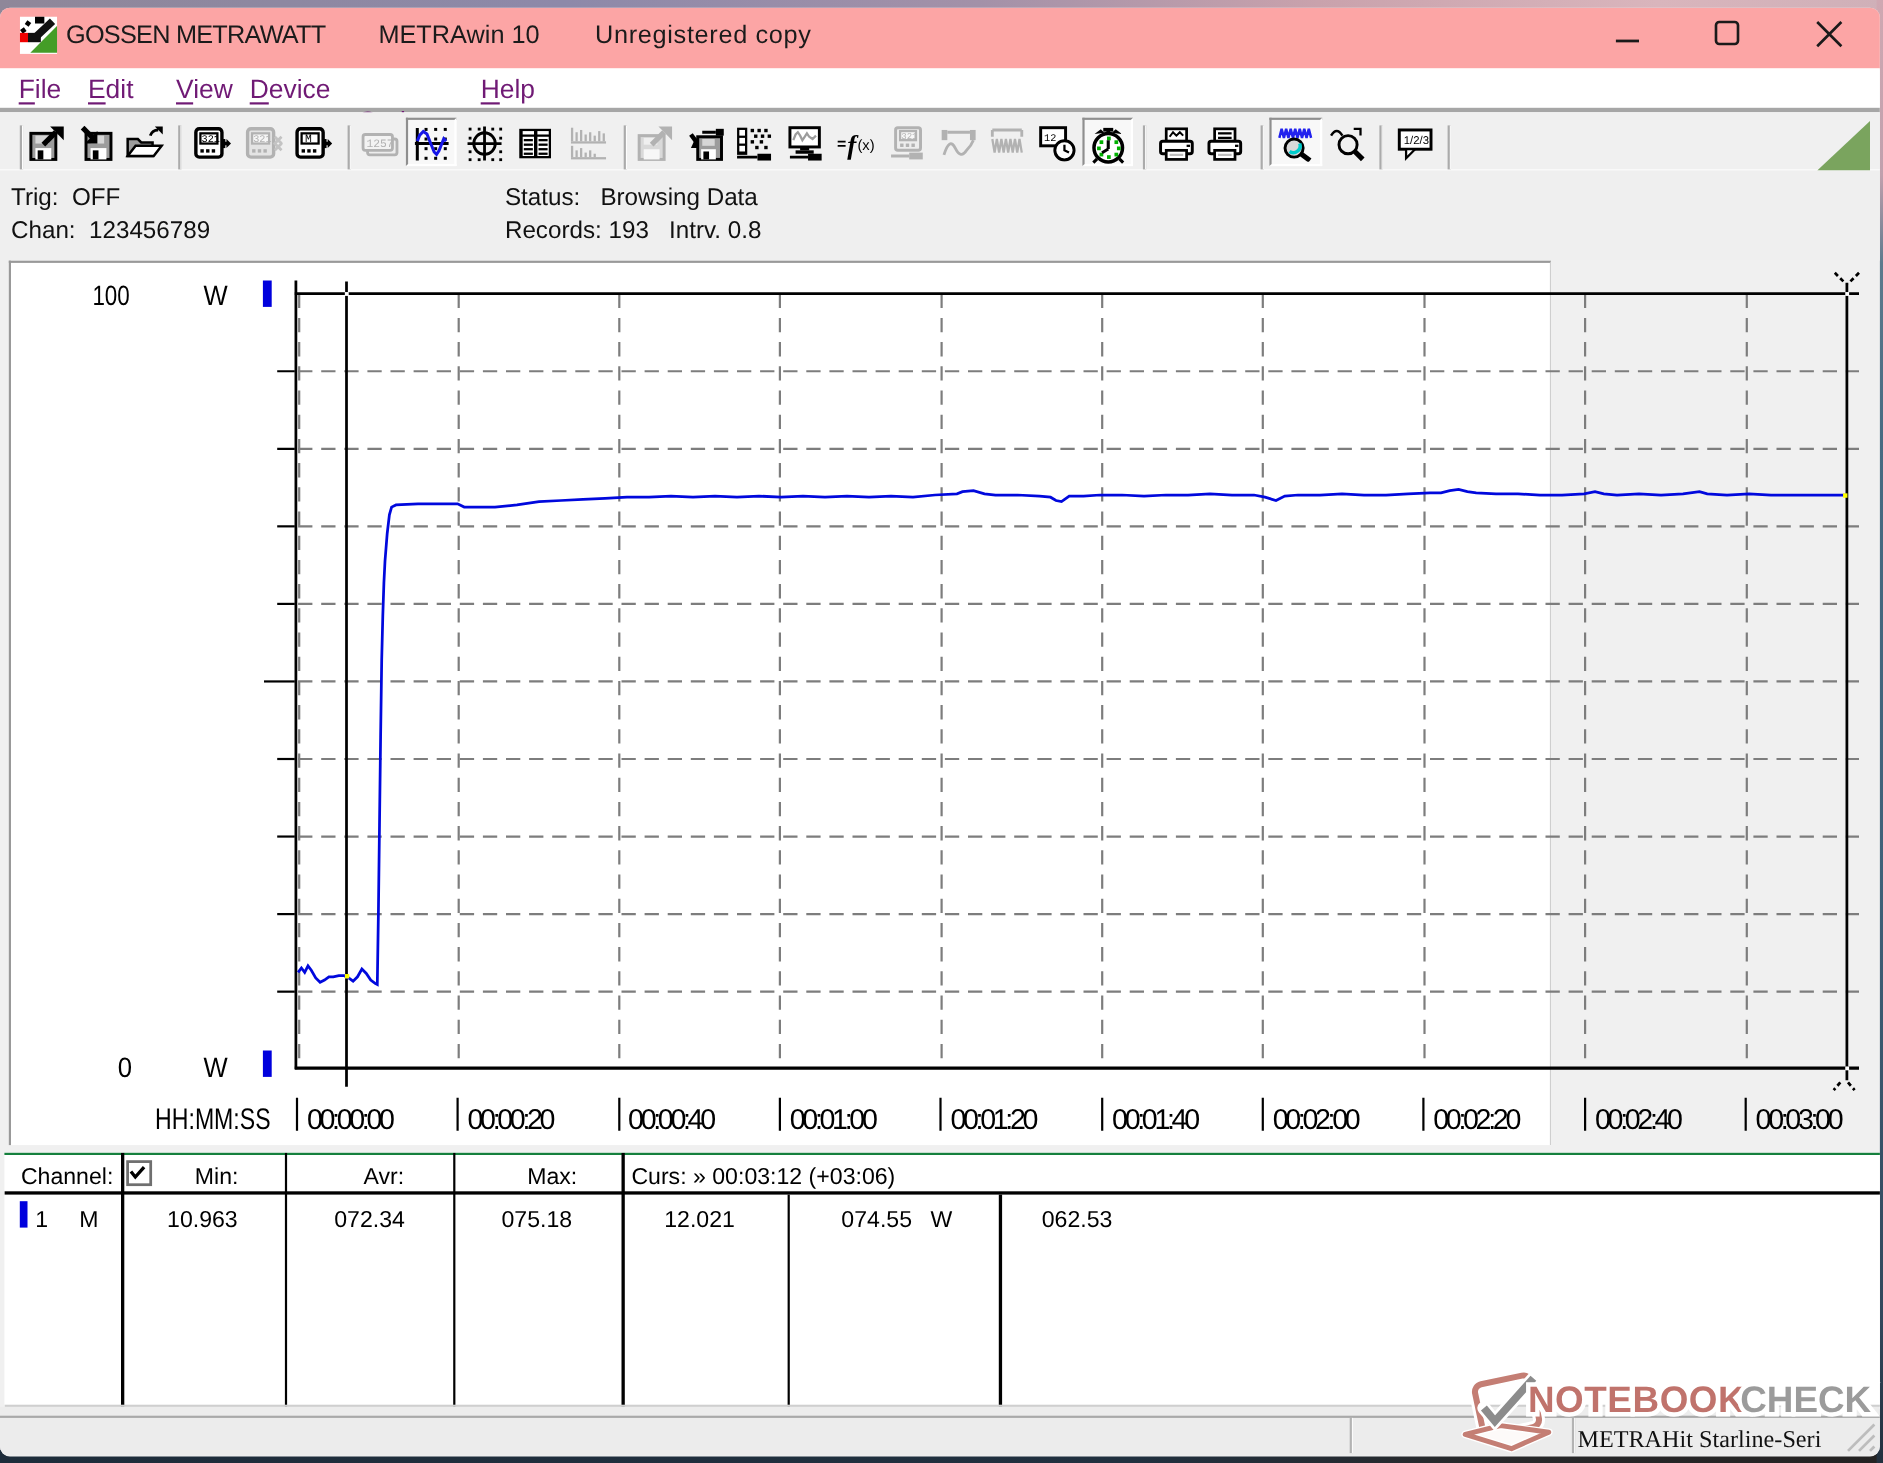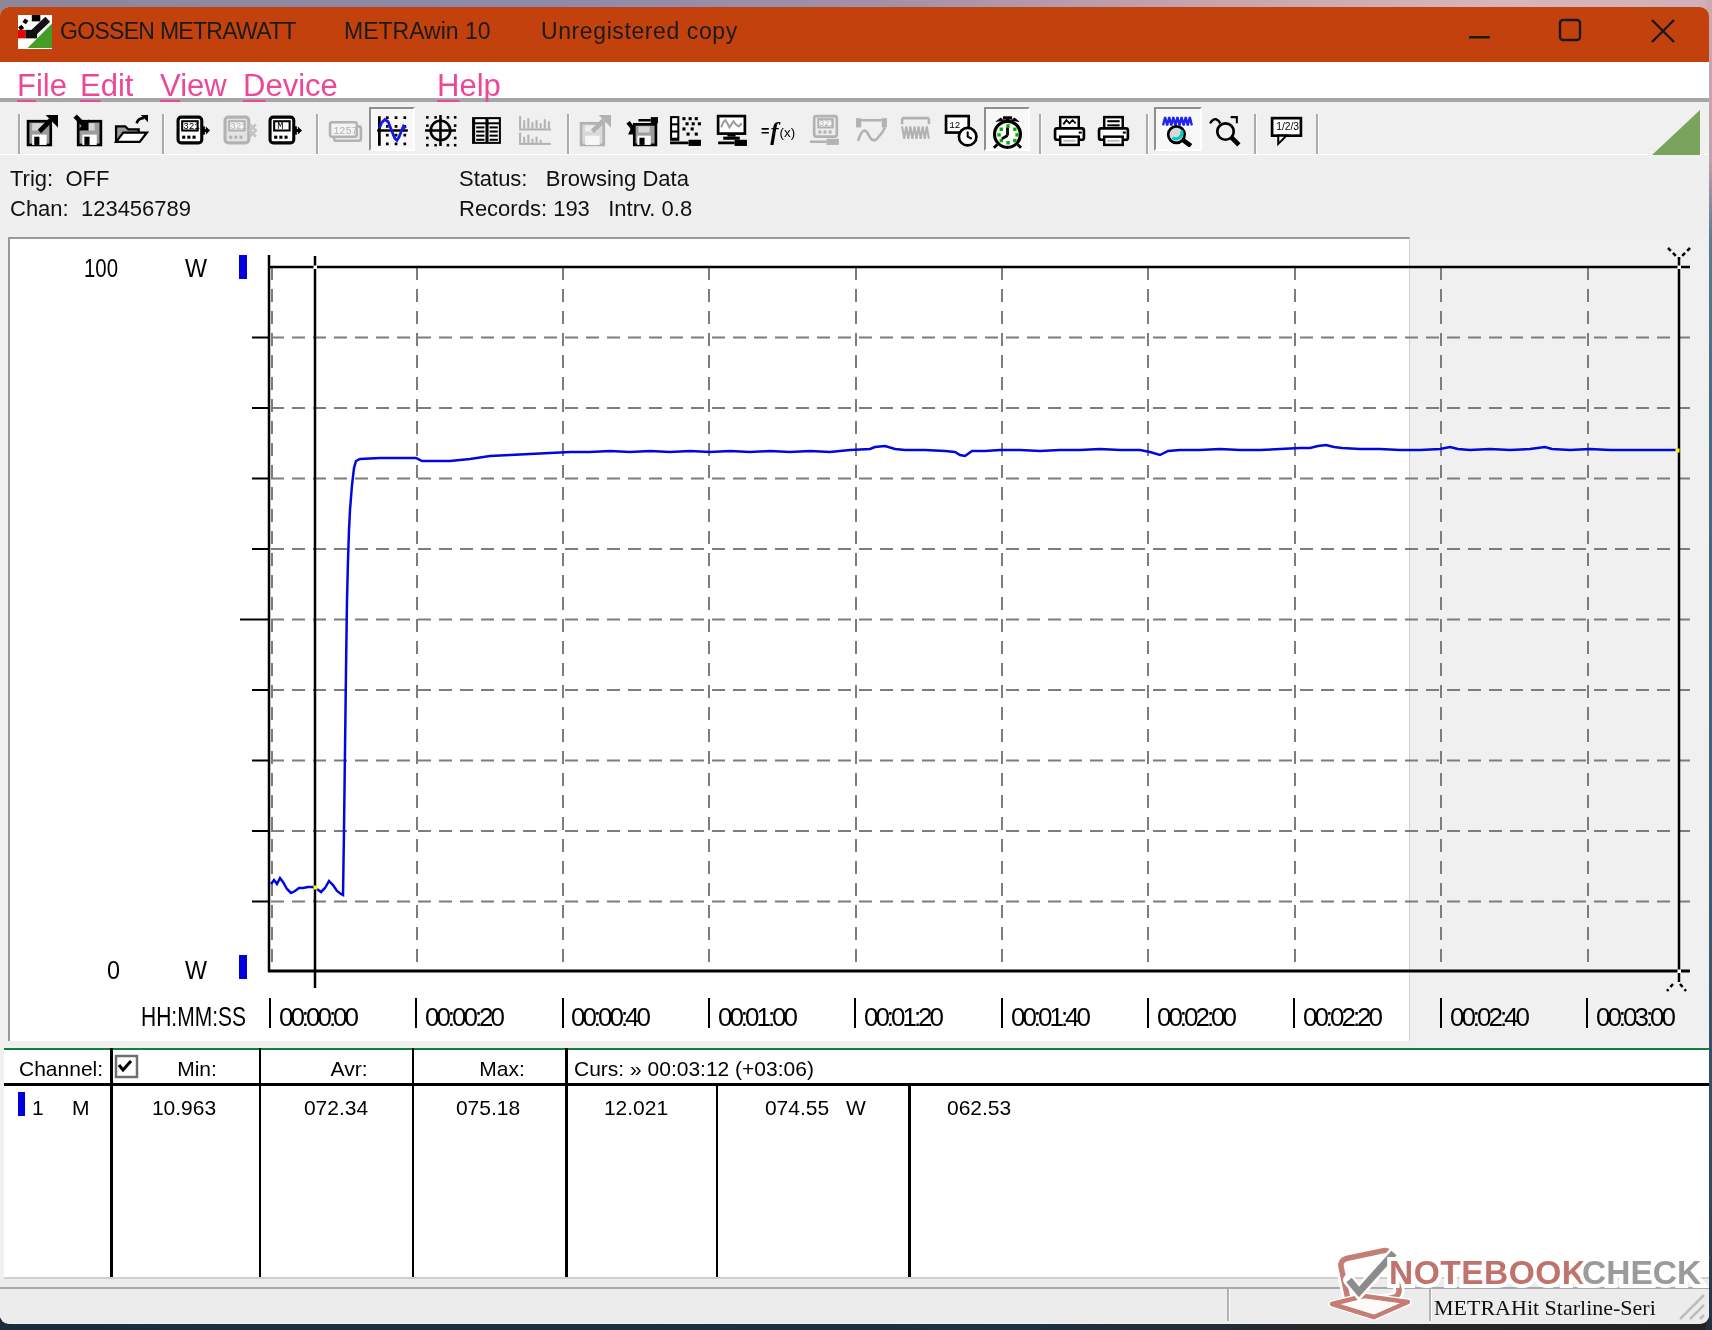--- a/index.html
+++ b/index.html
@@ -6,28 +6,28 @@
 body{width:1712px;height:1330px;overflow:hidden;position:relative;
  font-family:"Liberation Sans",sans-serif;
  background:linear-gradient(90deg,#8f8799 0%,#8d89a9 30%,#a391a8 52%,#c9a2ac 70%,#d9b5bc 88%,#cfb0b8 100%);}
 #bgbottom{position:absolute;left:0;top:1318px;width:1712px;height:12px;
  background:linear-gradient(90deg,#1d2c3a 0%,#20303f 60%,#27282a 78%,#242222 100%);}
 #bgright{position:absolute;left:1706px;top:0;width:6px;height:1330px;
  background:linear-gradient(180deg,#cfa8b2 0%,#c0a0ad 12%,#5d7a8d 18%,#476b82 30%,#3f6179 60%,#32485c 90%,#22303e 100%);}
 #win{position:absolute;left:0px;top:7px;width:1709px;height:1317px;
  background:#f0f0f0;border-radius:9px 9px 9px 9px;overflow:hidden;}
 
-#titlebar{position:absolute;left:0;top:0;width:100%;height:56px;background:#c2410c;text-align:center;}
+#titlebar{position:absolute;left:0;top:0;width:100%;height:56px;background:#fca5a5;text-align:center;}
 #titlebar .t{position:absolute;top:11px;font-size:23px;color:#1b1b1b;white-space:pre;}
 #caplogo{position:absolute;left:18px;top:8px;}
 #wbtns svg{position:absolute;top:0;}
 
 #menubar{position:absolute;left:0;top:55px;width:100%;height:36px;background:#ffffff;
  border-bottom:4px solid #a6a6a6;}
-#menubar span{position:absolute;top:6px;font-size:31px;color:#ec4899;}
+#menubar span{position:absolute;top:6px;font-size:24px;color:#701a75;}
 #menubar u{text-decoration-thickness:2px;text-underline-offset:4px;}
 
 #toolbar{position:absolute;left:0;top:95px;width:100%;height:52px;background:#f0f0f0;border-bottom:1px solid #ffffff;}
 .tsep{position:absolute;top:12px;width:2px;height:40px;background:#ababab;border-right:1px solid #fdfdfd;}
 .ti{position:absolute;top:12px;}
 .tbtn{position:absolute;top:5px;width:46px;height:44px;background:#f8f8f8;
  border-top:2px solid #8f8f8f;border-left:2px solid #8f8f8f;border-right:2px solid #ffffff;border-bottom:2px solid #ffffff;box-sizing:border-box;}
 #greentri{position:absolute;top:8px;left:1651px;}
 
 #statusarea{position:absolute;left:0;top:148px;width:100%;height:82px;background:#efefef;font-size:22px;color:#111;}
@@ -78,21 +78,21 @@
       <svg style="left:1645px;" width="36" height="56" viewBox="0 0 36 56">
           <path d="M7,13 L29,35 M29,13 L7,35" stroke="#1a1a1a" stroke-width="2.4"></path>
         </svg>
     </div>
   </div>
 
   <div id="menubar">
     <span style="left:17px;"><u>F</u>ile</span>
     <span style="left:80px;"><u>E</u>dit</span>
     <span style="left:160px;"><u>V</u>iew</span>
-    <span style="left:227px;margin-left:16px;"><u>D</u>evice</span>
+    <span style="left:227px;"><u>D</u>evice</span>
     <span style="left:325px;margin-top:29px;"><u>O</u>ptions</span>
     <span style="left:437px;"><u>H</u>elp</span>
   </div>
 
   <div id="toolbar">
     <div class="tsep" style="left:18px;"></div>
     <div class="tsep" style="left:162px;"></div>
     <div class="tsep" style="left:316px;"></div>
     <div class="tsep" style="left:567px;"></div>
     <div class="tsep" style="left:1039px;"></div>

